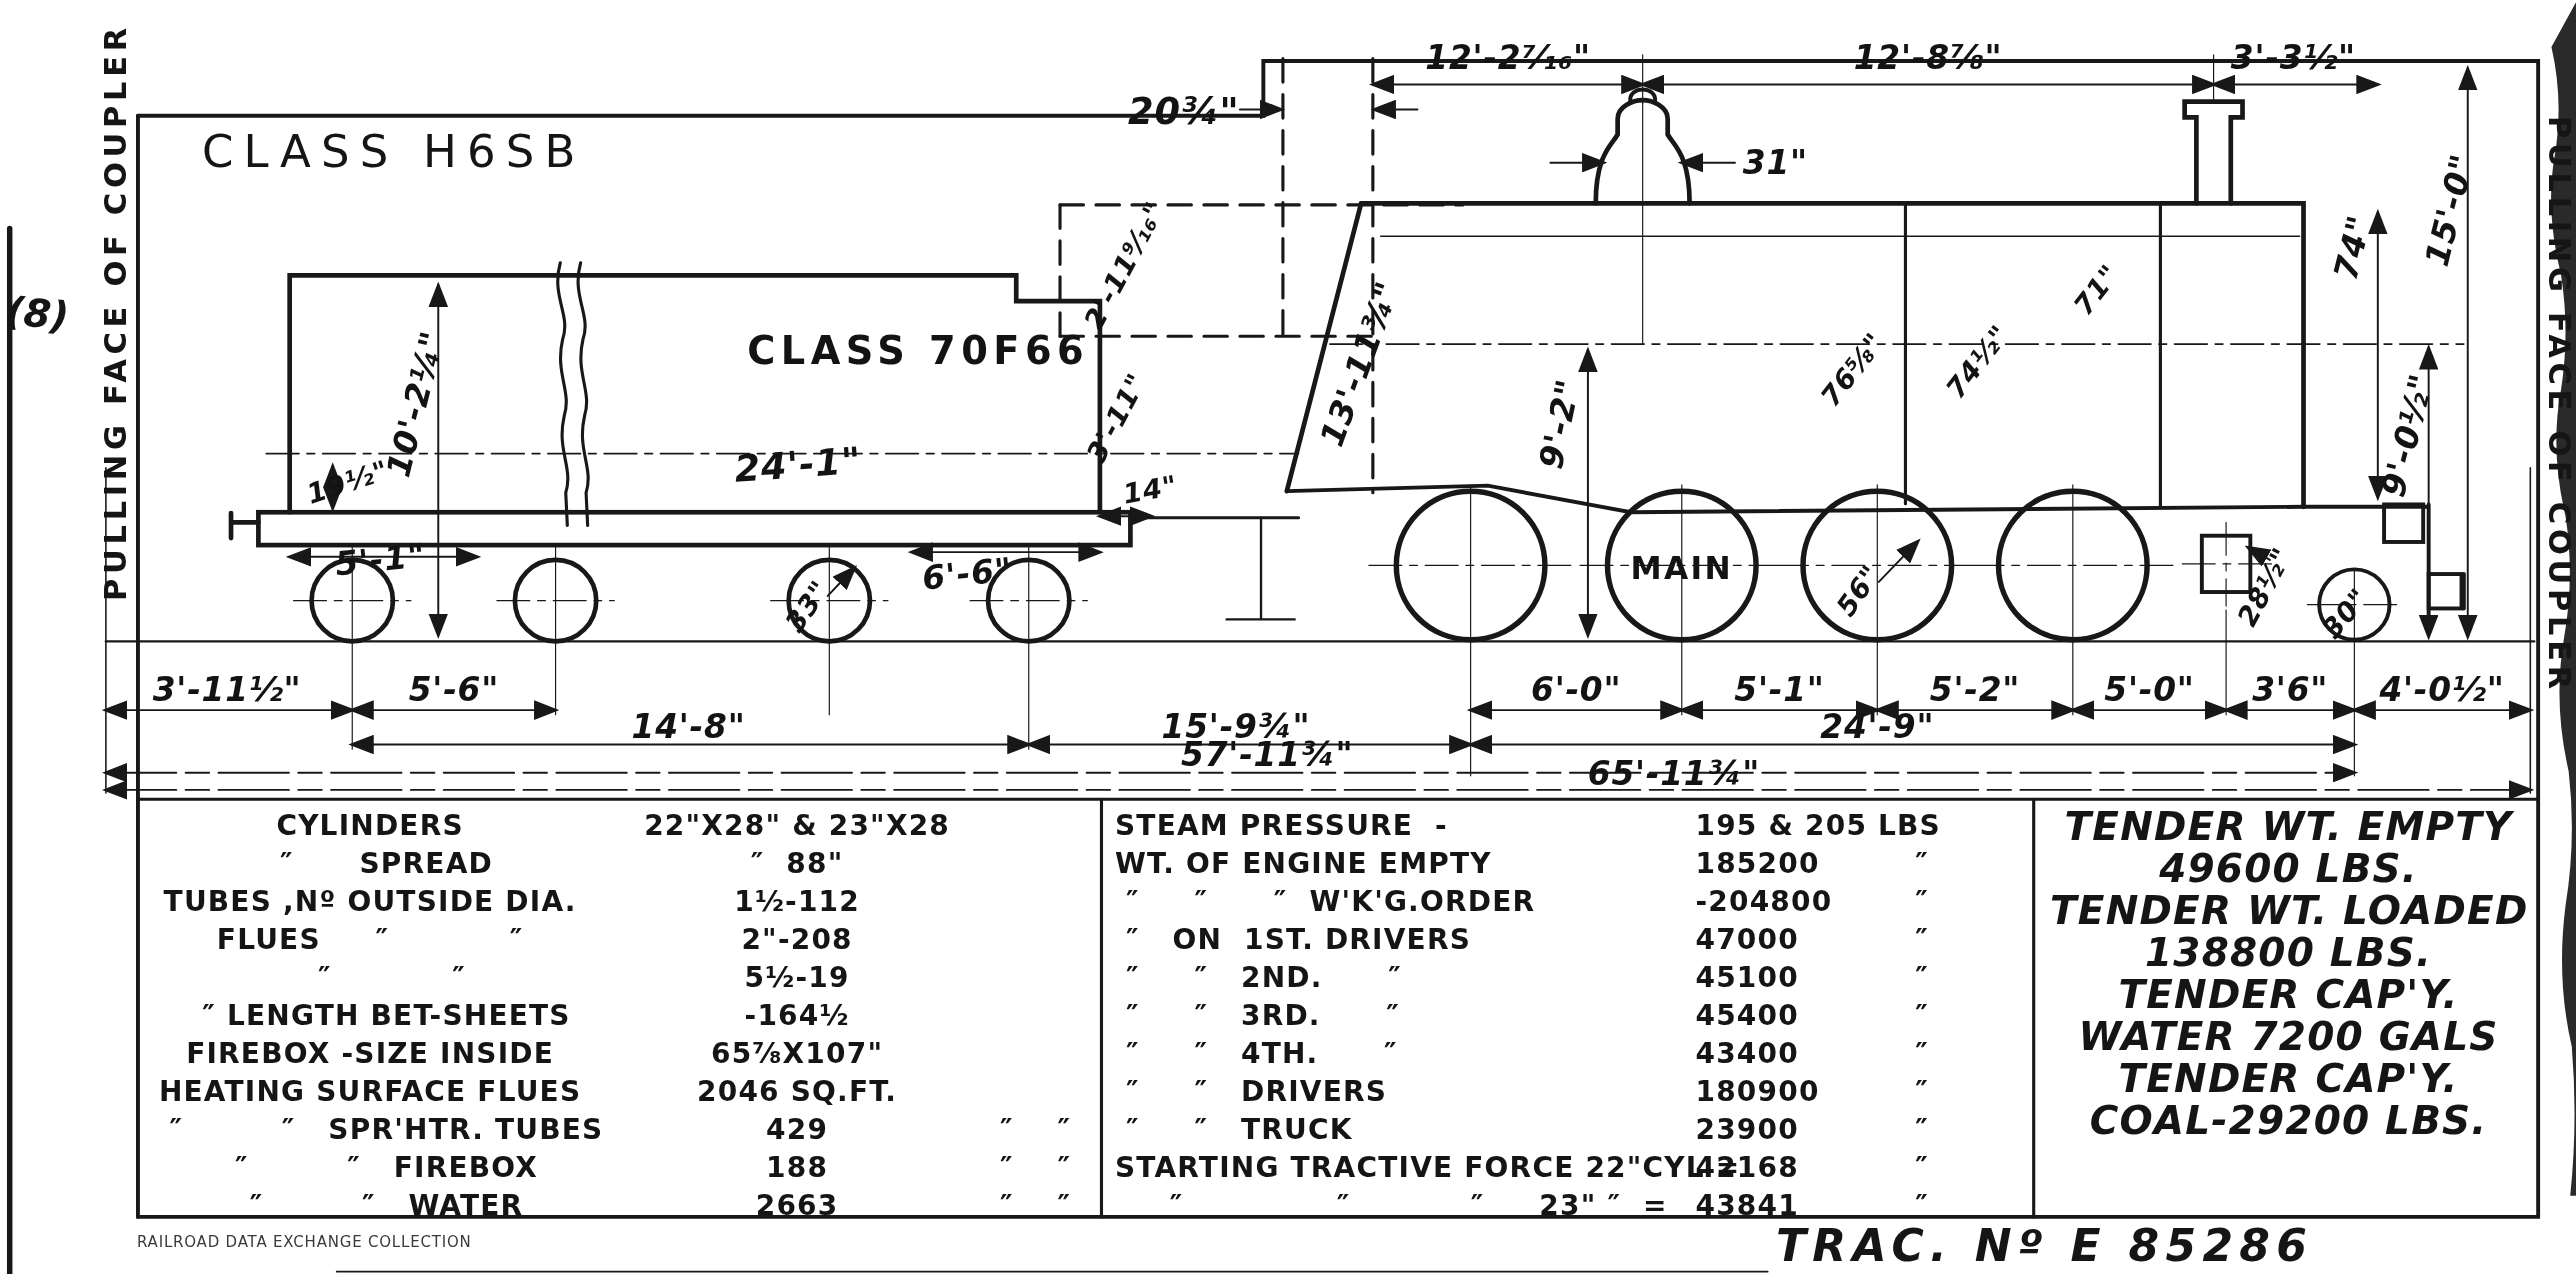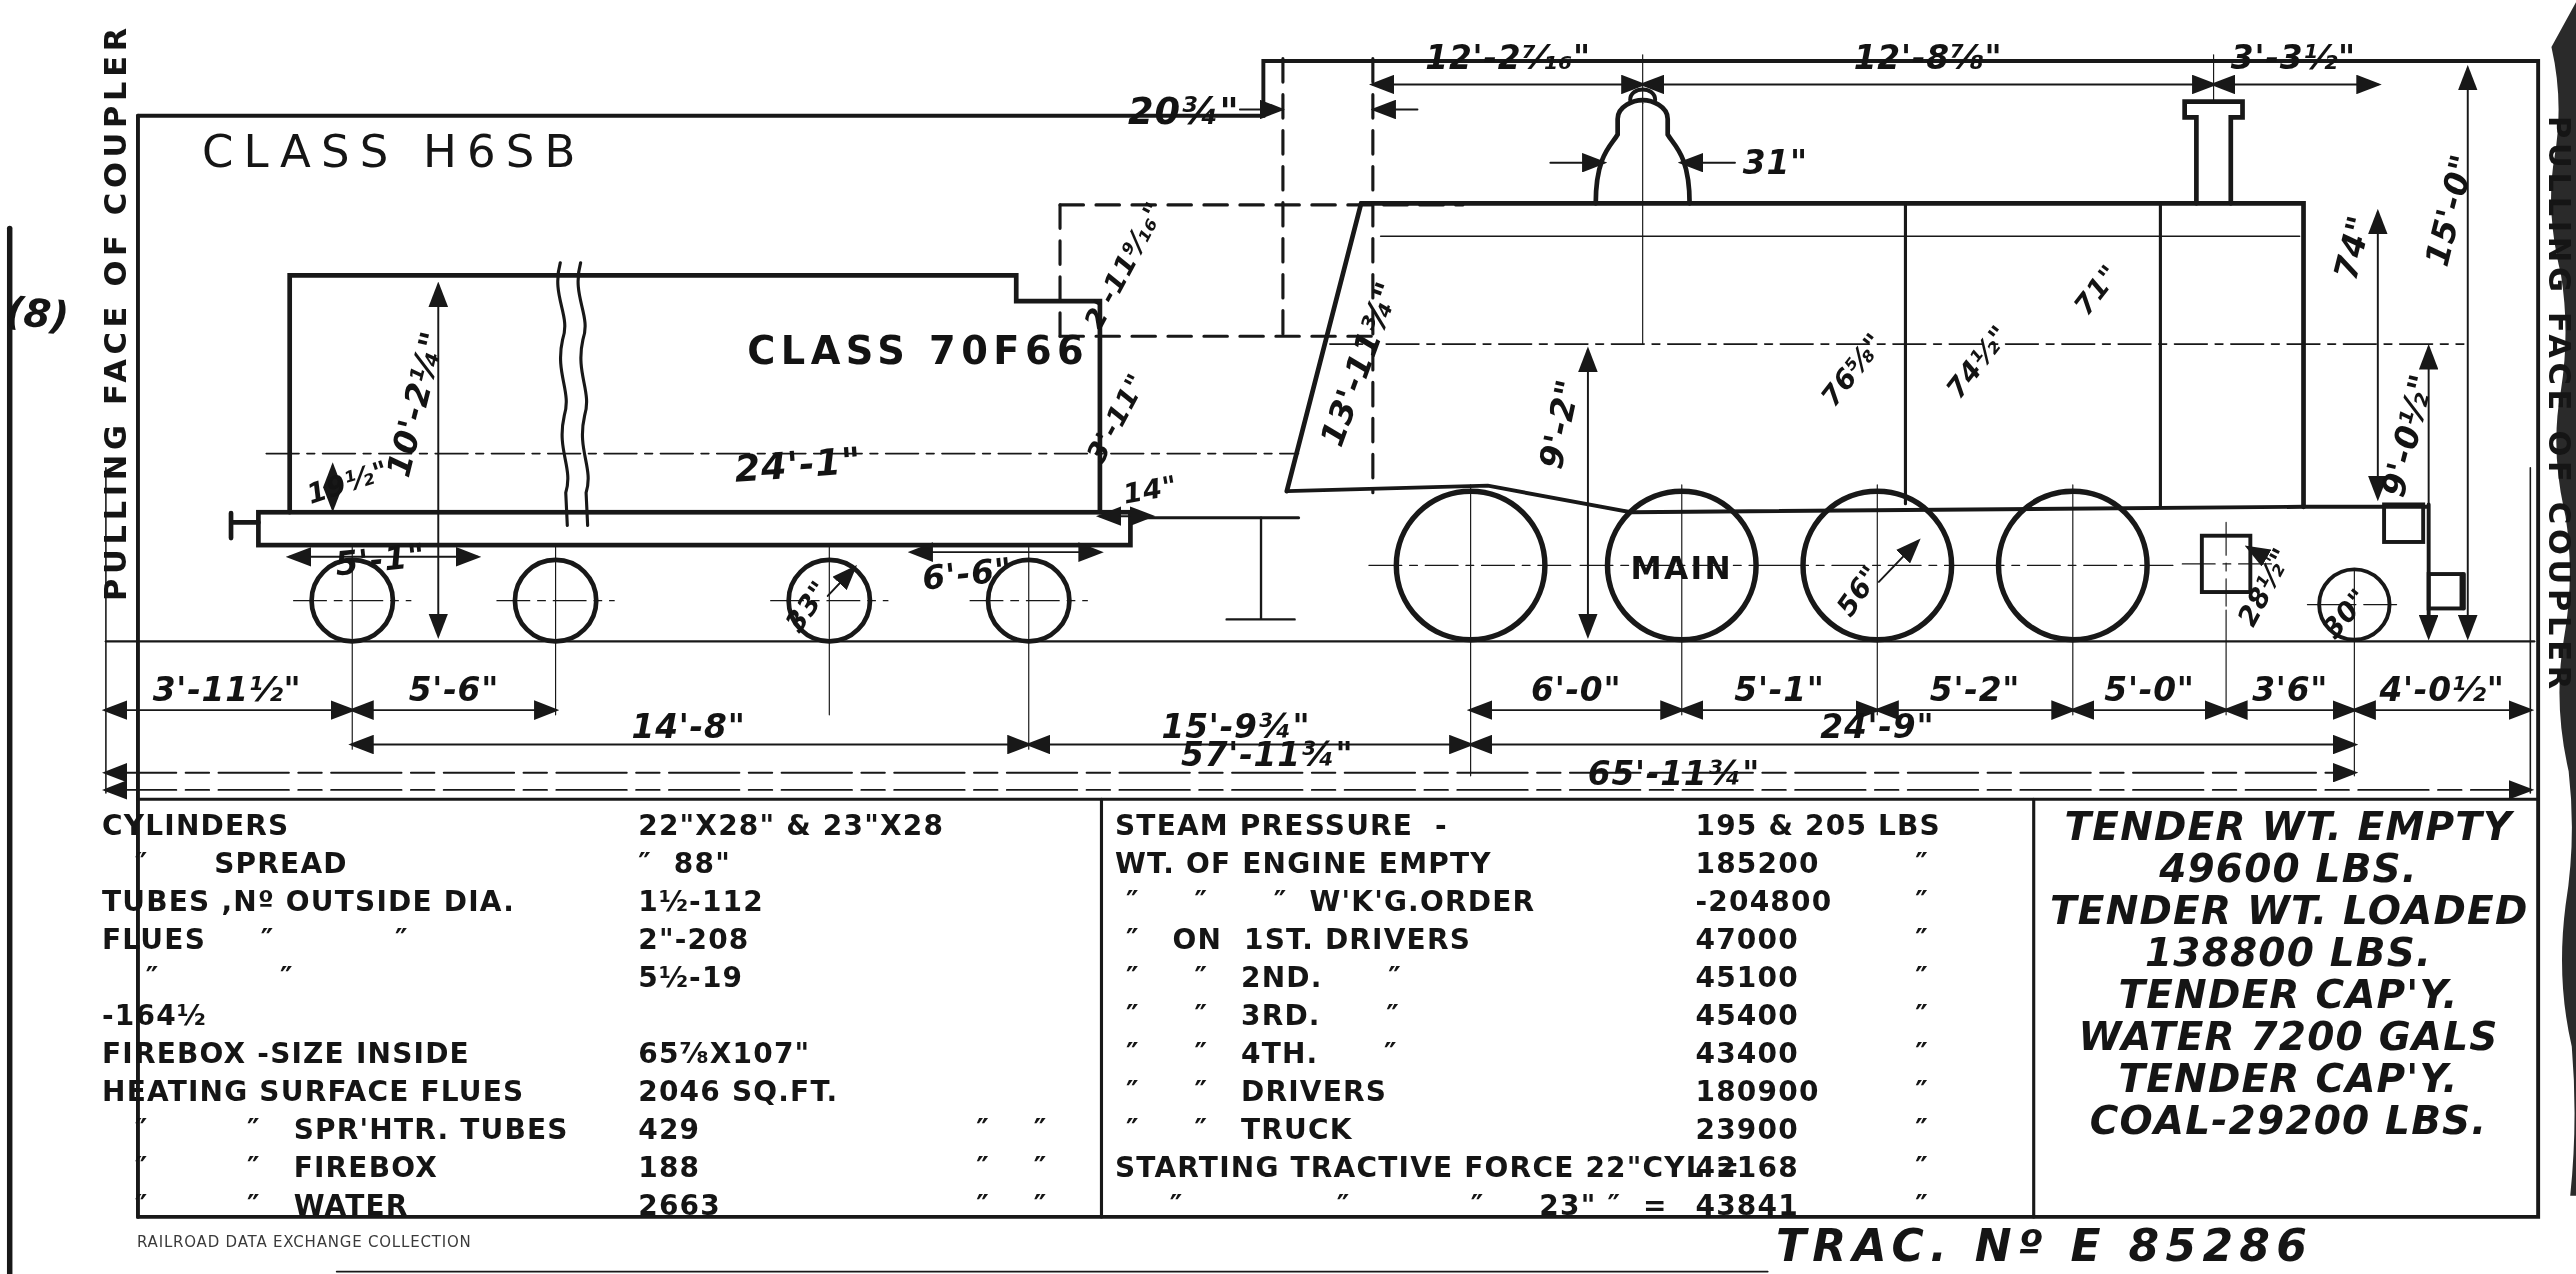--- a/index.html
+++ b/index.html
@@ -17,21 +17,21 @@
   .blks{font-size:40px;letter-spacing:3px;}
   .ah{fill:#181818;}
   .abs{position:absolute;}
   .title{font-size:45px;font-weight:400;letter-spacing:10.2px;}
   .vlabel{font-size:30.5px;font-weight:700;letter-spacing:4.7px;white-space:nowrap;text-align:center;}
   .vl-left{left:-119px;top:349px;width:469px;transform:rotate(-90deg);}
   .vl-right{left:2317px;top:341px;width:485px;transform:rotate(90deg);}
   .corner{font-size:39px;font-weight:700;font-style:italic;transform:rotate(6deg);}
   .tcol{position:absolute;top:806px;font-weight:700;font-size:28px;letter-spacing:1.2px;}
   .trow{display:grid;height:38px;align-items:center;}
-  .g-left{grid-template-columns:54% 32% 14%;}
+  .g-left{grid-template-columns:54% 32% 14%;text-align:center;}
   .g-mid{grid-template-columns:64% 22% 14%;}
   .tl{white-space:pre;}
   .tv{white-space:pre;}
   .g-mid .tv{text-align:left;}
   .tu{white-space:pre;padding-left:20.3px;}
   .rline{height:42px;line-height:42px;text-align:center;font-size:39px;white-space:pre;font-style:italic;}
   .trac{left:1776px;top:1220px;font-size:44px;font-weight:700;font-style:italic;
         letter-spacing:6.3px;border-bottom:3.1px solid #181818;padding:0 55px 3.1px 0;}
   .stamp{left:137px;top:1233px;font-size:15px;font-weight:400;letter-spacing:0.8px;color:#3a3a3a;}
 </style>
@@ -232,20 +232,21 @@
         <span class="tl">FLUES     ″           ″</span>
         <span class="tv">2"-208</span>
         <span class="tu"></span>
       </div>
   <div class="trow g-left">
         <span class="tl">    ″           ″</span>
         <span class="tv">5½-19</span>
         <span class="tu"></span>
       </div>
   <div class="trow g-left">
+        <span class="tl">   ″ LENGTH BET-SHEETS</span>
         <span class="tv">-164½</span>
         <span class="tu"></span>
       </div>
   <div class="trow g-left">
         <span class="tl">FIREBOX -SIZE INSIDE</span>
         <span class="tv">65⅞X107"</span>
         <span class="tu"></span>
       </div>
   <div class="trow g-left">
         <span class="tl">HEATING SURFACE FLUES</span>

